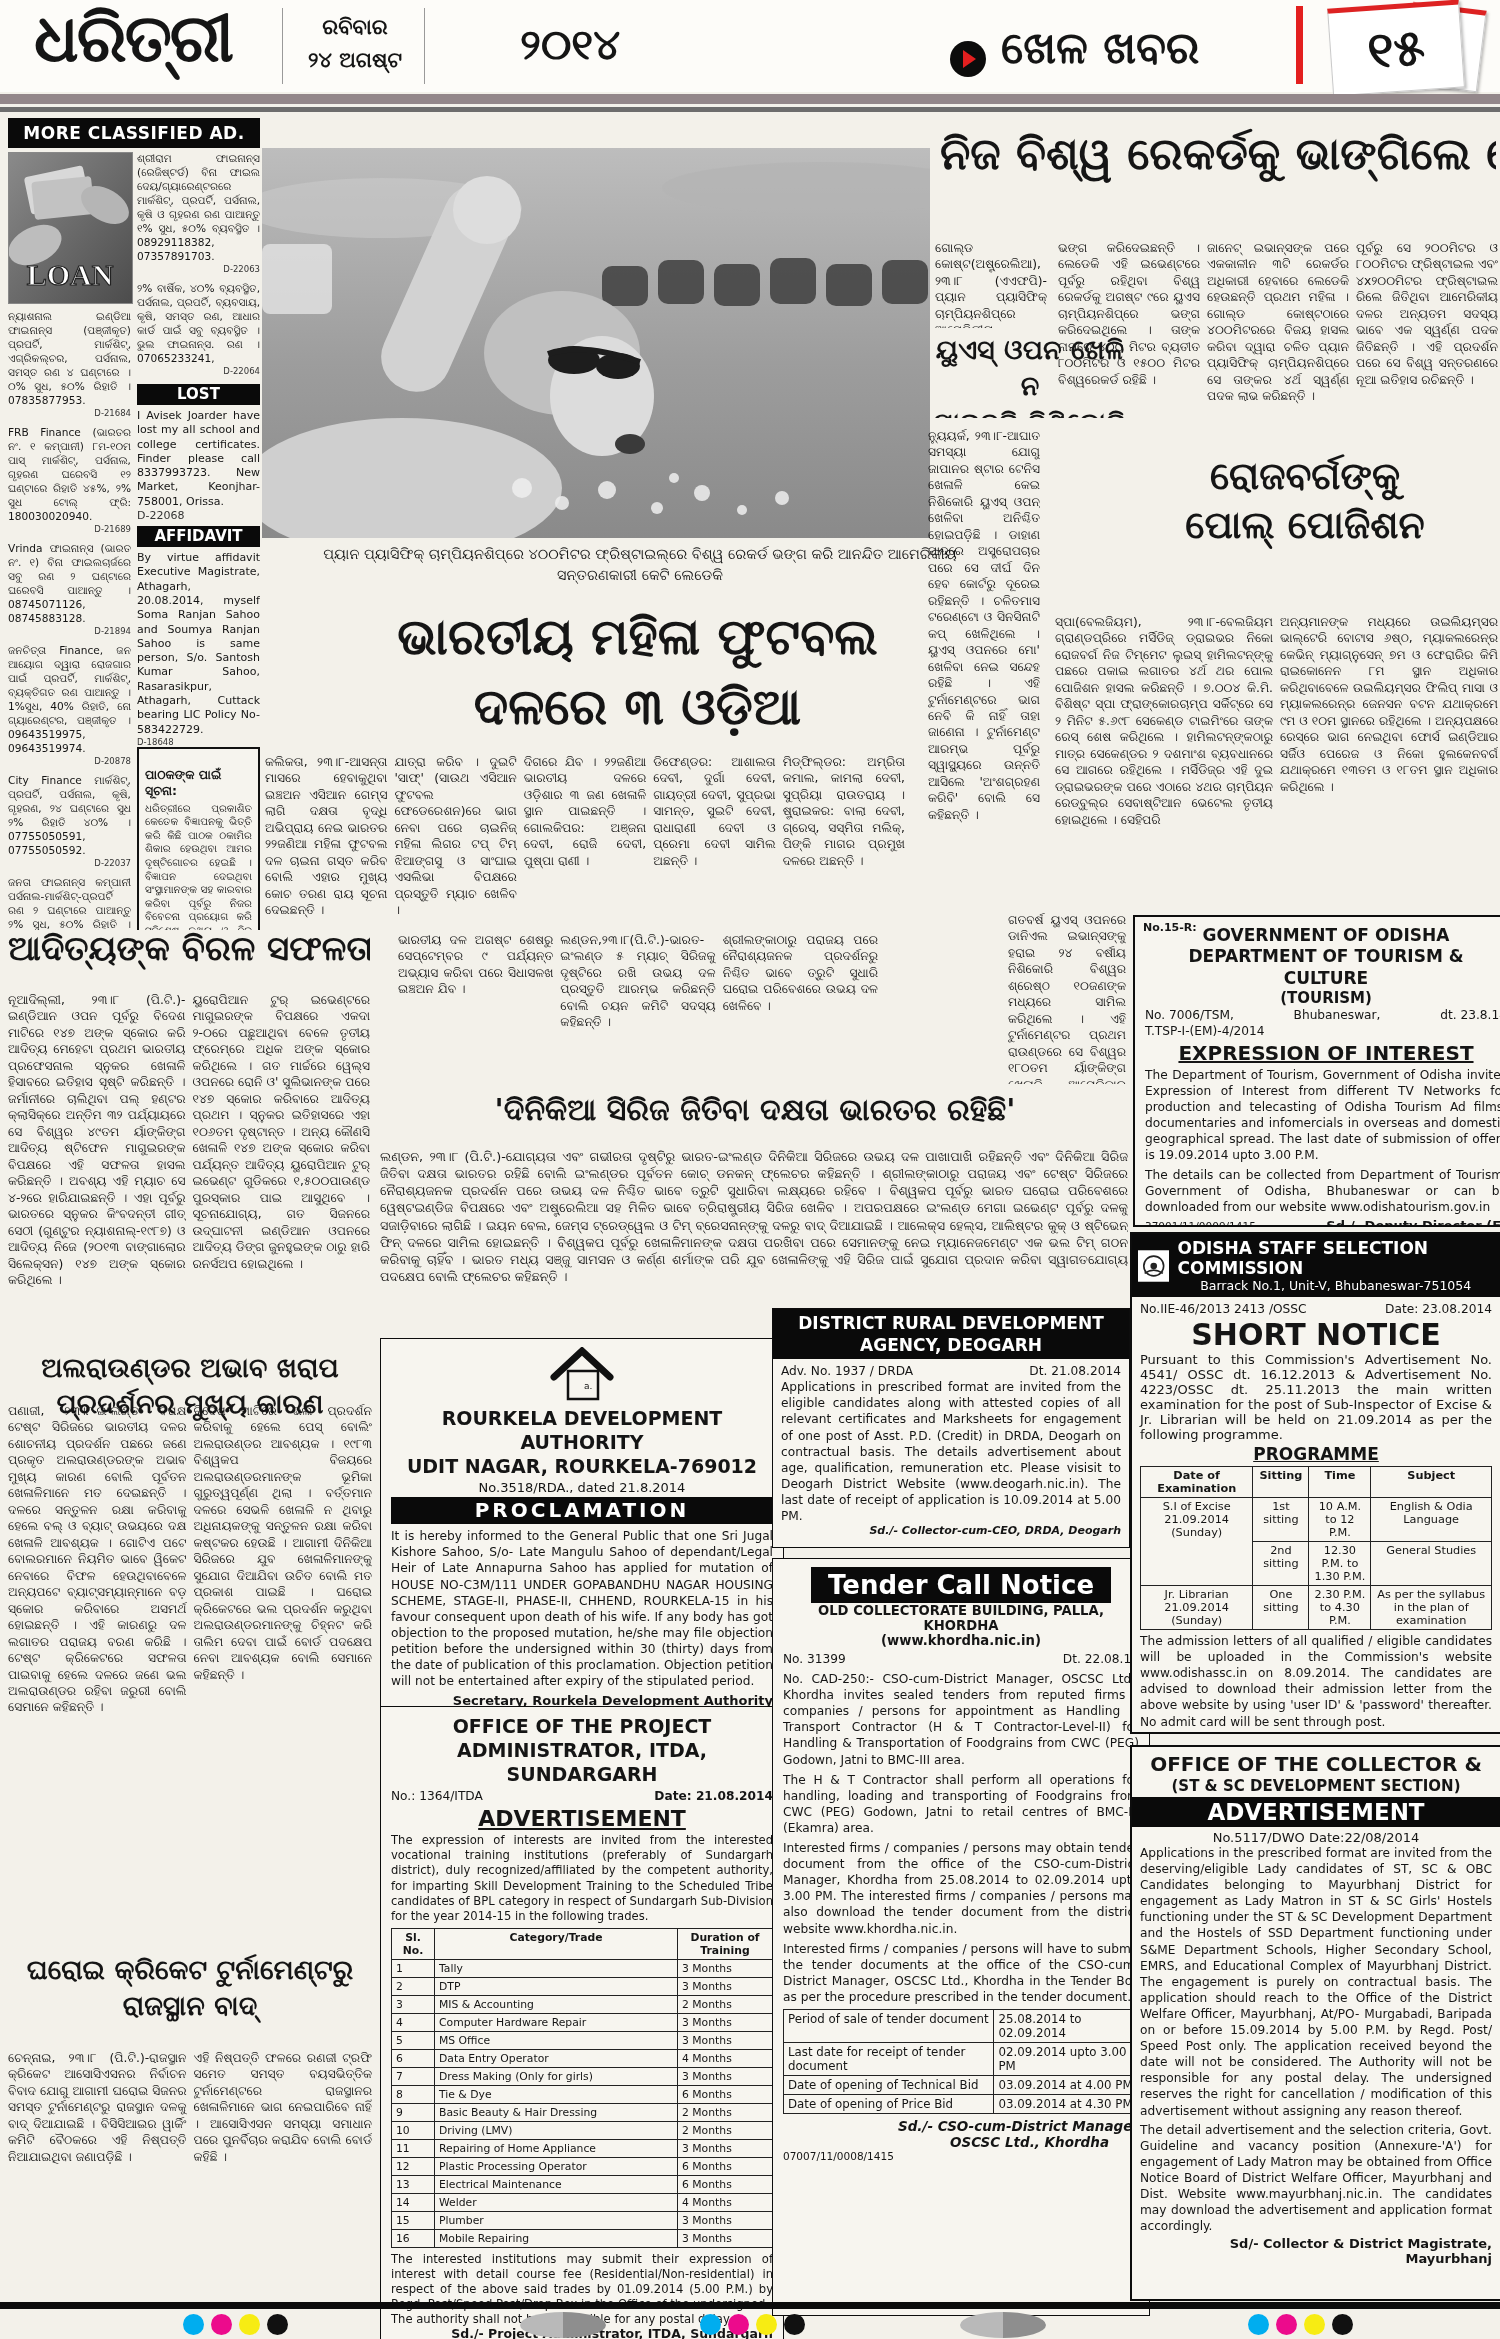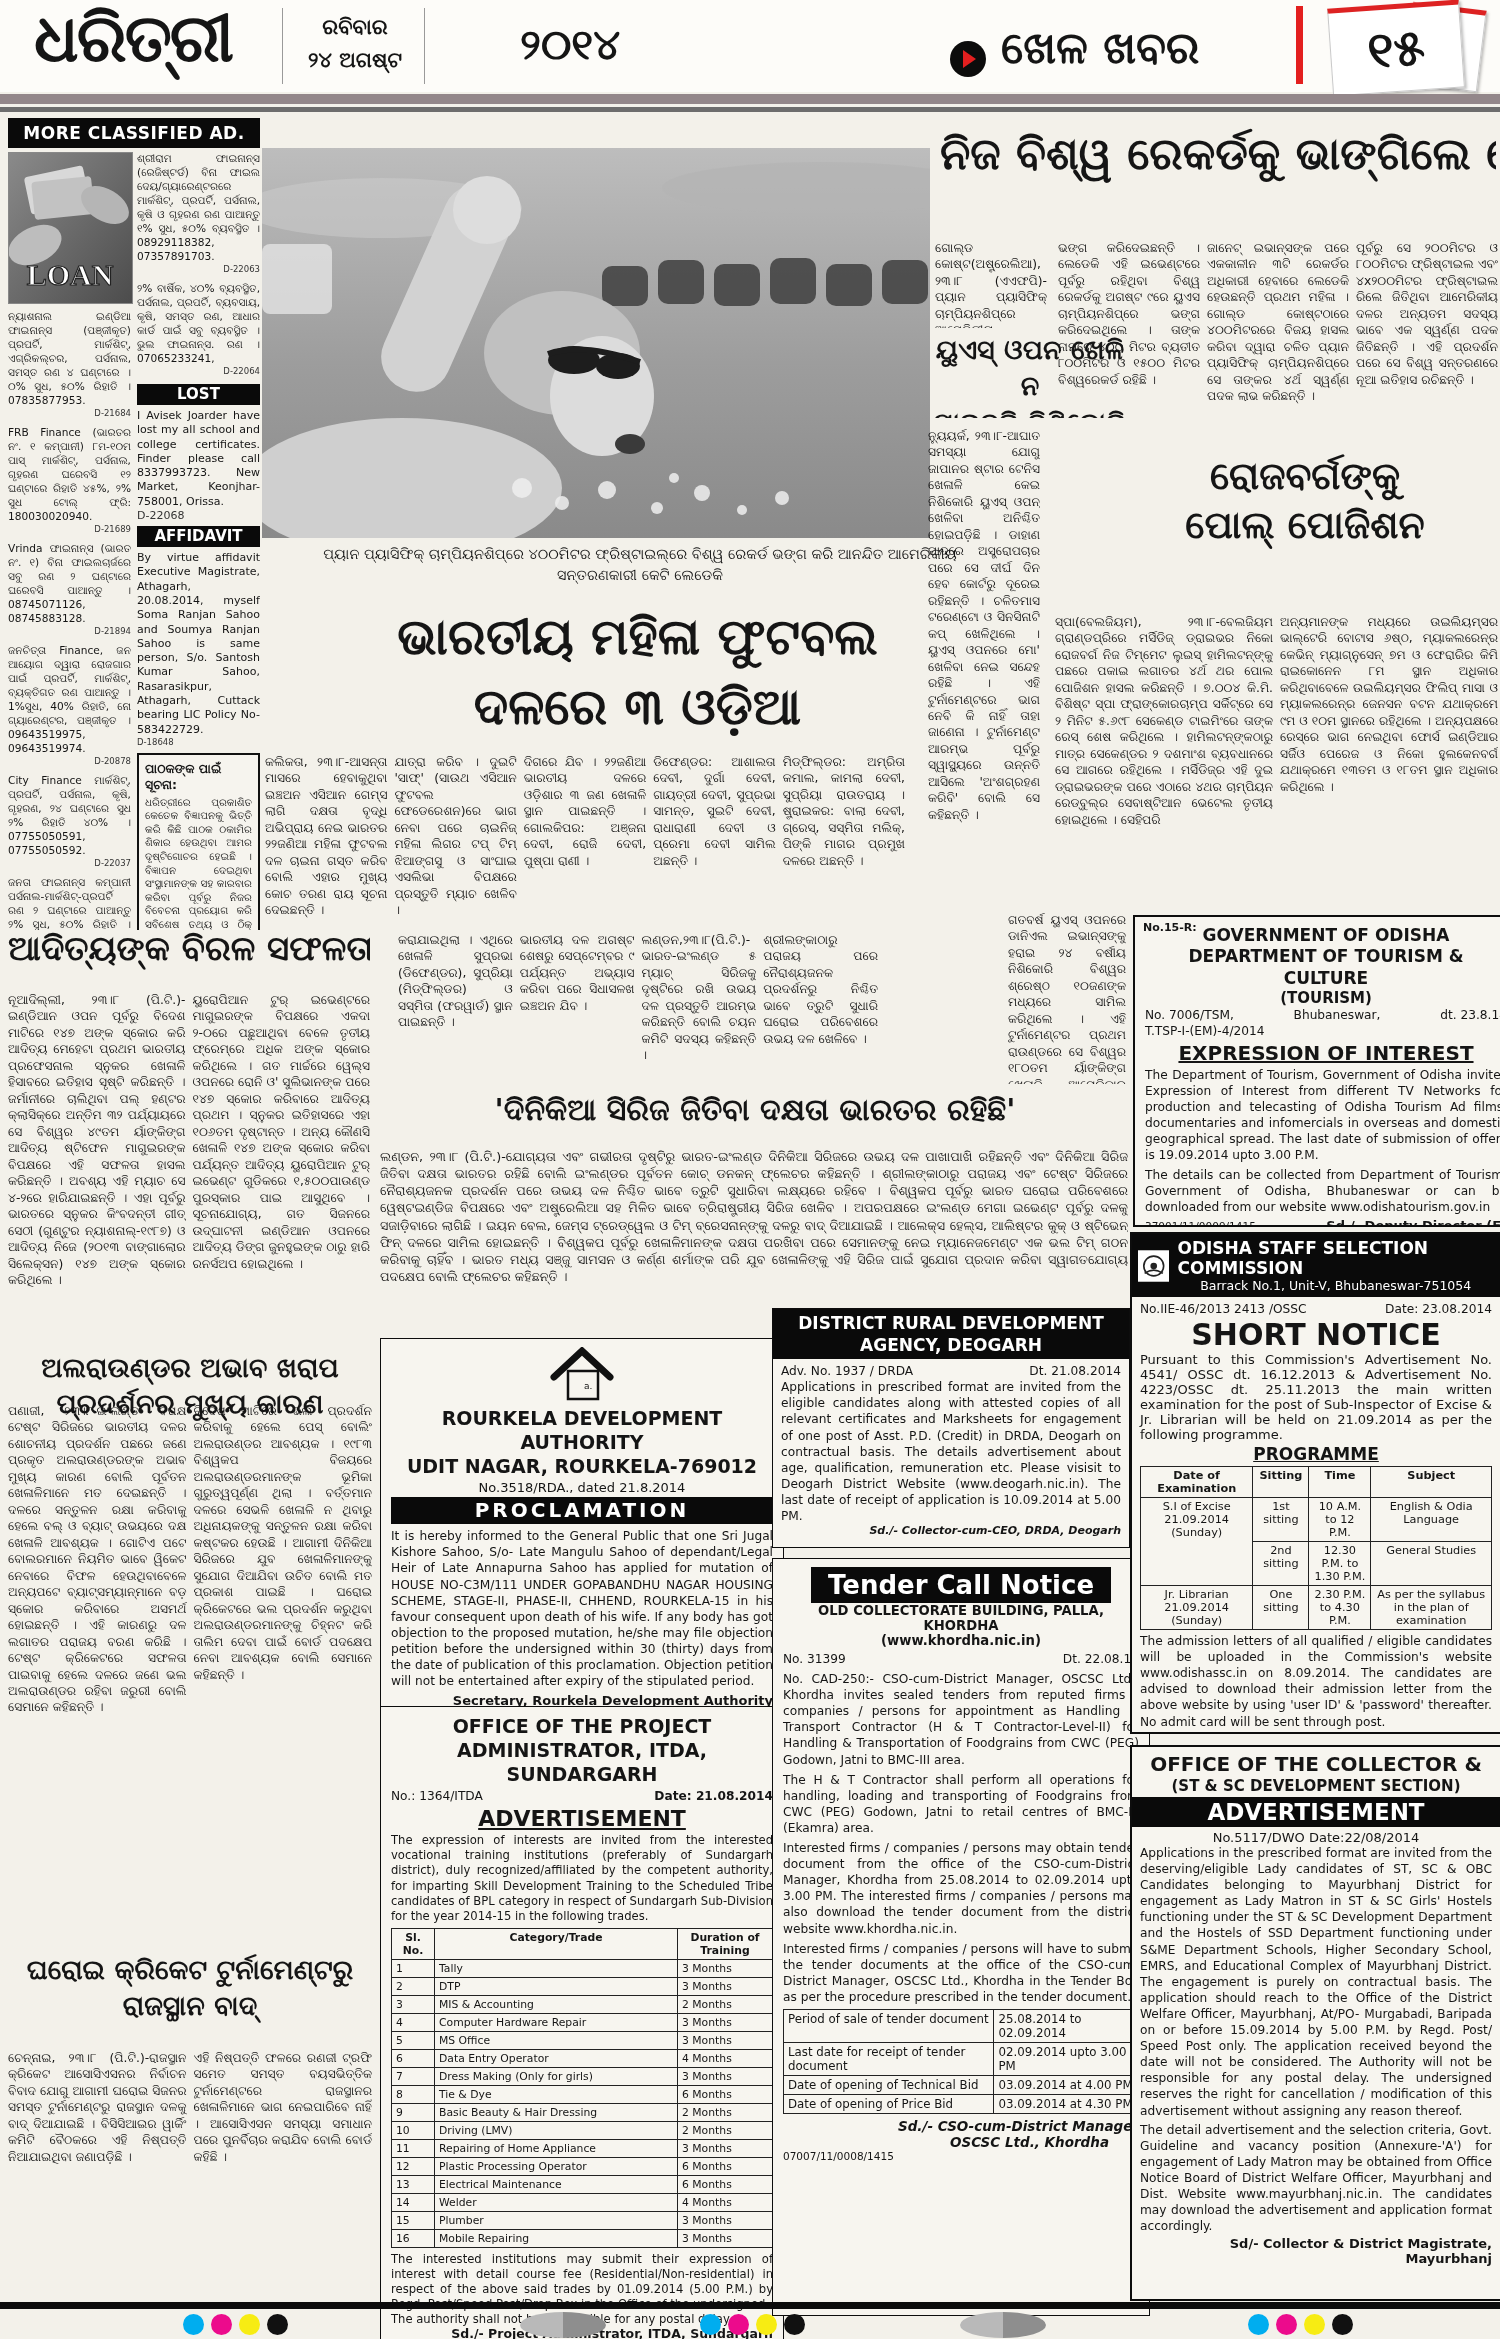--- a/index.html
+++ b/index.html
@@ -22,21 +22,21 @@
   .redbar{background:#e31f1f;}
   .pagetab{background:#fff;border:1px solid #c9c9c9;border-top:5px solid #d22;box-shadow:2px 2px 3px rgba(0,0,0,.25);}
   .rule1{background:#93878a;}
   .rule2{background:#6d6d6d;}
   
   .cl-head{font-size:17px;letter-spacing:.5px;line-height:30px;height:30px;}
   .ad{font-size:10.6px;line-height:1.32;margin-bottom:7px;text-align:justify;}
   .ad .adcode{display:block;text-align:right;font-size:8.5px;color:#333;}
   .mini-bar{font-size:15px;line-height:21px;height:21px;margin:4px 0;}
   .small-eng{font-size:11px;line-height:1.3;text-align:justify;}
-  .notice-box{border:2px solid #111;padding:6px 6px;margin-top:6px;background:#f6f4ee;}
+  .notice-box{border:2px solid #111;padding:18px 6px;background:#f6f4ee;}
   .notice-box .ttl{font-size:12.5px;font-weight:bold;margin-bottom:3px;}
   .notice-box .txt{font-size:10.4px;line-height:1.3;text-align:justify;}
   
   .odia-body{font-size:12.3px;line-height:1.34;}
   .cols{display:flex;gap:7px;}
   .cols .li-text{flex:1;text-align:justify;overflow:hidden;}
   .hl-xl{font-size:46px;font-weight:bold;line-height:1.25;white-space:nowrap;}
   .hl-l{font-size:34px;font-weight:bold;}
   .hl-m{font-size:27px;font-weight:bold;line-height:1.35;}
   .caption{font-size:14.5px;font-weight:500;line-height:1.45;}
@@ -205,21 +205,20 @@
     <div>ଦଳରେ ୩ ଓଡ଼ିଆ</div>
   </div>
   <div class="abs cols odia-body clip" style="left:265px;top:754px;width:640px;height:172px;">
       <div class="li-text">କଲିକତା, ୨୩।୮-ଆସନ୍ତା ମାସରେ ହେବାକୁଥିବା ଇଞ୍ଚଅନ ଏସିଆନ ଗେମ୍ସ ଲାଗି ଦକ୍ଷତା ବୃଦ୍ଧି ଅଭିପ୍ରାୟ ନେଇ ଭାରତର ୨୨ଜଣିଆ ମହିଳା ଫୁଟବଲ ଦଳ ଚାଇନା ଗସ୍ତ କରିବ ବୋଲି ଏହାର ମୁଖ୍ୟ କୋଚ ତରଣ ରାୟ ସୂଚନା ଦେଇଛନ୍ତି ।</div>
       <div class="li-text">ଯାତ୍ରା କରିବ । ଦୁଇଟି 'ସାଫ୍' (ସାଉଥ ଏସିଆନ ଫୁଟବଲ ଫେଡେରେଶନ)ରେ ଭାଗ ନେବା ପରେ ଚାଇନିଜ୍ ମହିଳା ଲିଗର ଟପ୍ ଟିମ୍ ଝିଆଙ୍ଗସୁ ଓ ସାଂଘାଇ ଏସଲିଭା ବିପକ୍ଷରେ ପ୍ରସ୍ତୁତି ମ୍ୟାଚ ଖେଳିବ ।</div>
       <div class="li-text">ଦିଗରେ ଯିବ । ୨୨ଜଣିଆ ଭାରତୀୟ ଦଳରେ ଓଡ଼ିଶାର ୩ ଜଣ ଖେଳାଳି ସ୍ଥାନ ପାଇଛନ୍ତି । ଗୋଲକିପର: ଅଞ୍ଜନା ଦେବୀ, ରୋଜି ଦେବୀ, ପୁଷ୍ପା ରାଣୀ ।</div>
       <div class="li-text">ଡିଫେଣ୍ଡର: ଆଶାଲତା ଦେବୀ, ଦୁର୍ଗା ଦେବୀ, ଗାୟତ୍ରୀ ଦେବୀ, ସୁପ୍ରଭା ସାମନ୍ତ, ସୁଇଟି ଦେବୀ, ରାଧାରାଣୀ ଦେବୀ ଓ ପ୍ରେମା ଦେବୀ ସାମିଲ ଅଛନ୍ତି ।</div>
       <div class="li-text">ମିଡ୍‌ଫିଲ୍ଡର: ଅମ୍ରିତା କମାଲ, କାମଲା ଦେବୀ, ସୁପ୍ରିୟା ରାଉତରାୟ । ଷ୍ଟ୍ରାଇକର: ବାଲା ଦେବୀ, ଗ୍ରେସ୍, ସସ୍ମିତା ମଲିକ୍, ପିଙ୍କି ମାଗର ପ୍ରମୁଖ ଦଳରେ ଅଛନ୍ତି ।</div>
     </div>
   <div class="abs cols odia-body clip" style="left:398px;top:932px;width:480px;height:152px;">
-      <div class="li-text">କରାଯାଇଥିଲା । ଏଥିରେ ଖେଳାଳି ସୁପ୍ରଭା (ଡିଫେଣ୍ଡର), ସୁପ୍ରିୟା (ମିଡ୍‌ଫିଲ୍ଡର) ଓ ସସ୍ମିତା (ଫରୱାର୍ଡ) ସ୍ଥାନ ପାଇଛନ୍ତି ।</div>
       <div class="li-text">ଭାରତୀୟ ଦଳ ଅଗଷ୍ଟ ଶେଷରୁ ସେପ୍ଟେମ୍ବର ୯ ପର୍ଯ୍ୟନ୍ତ ଅଭ୍ୟାସ କରିବା ପରେ ସିଧାସଳଖ ଇଞ୍ଚଅନ ଯିବ ।</div>
       <div class="li-text">ଲଣ୍ଡନ,୨୩।୮(ପି.ଟି.)-ଭାରତ-ଇଂଲଣ୍ଡ ୫ ମ୍ୟାଚ୍ ସିରିଜକୁ ଦୃଷ୍ଟିରେ ରଖି ଉଭୟ ଦଳ ପ୍ରସ୍ତୁତି ଆରମ୍ଭ କରିଛନ୍ତି ବୋଲି ଚୟନ କମିଟି ସଦସ୍ୟ କହିଛନ୍ତି ।</div>
       <div class="li-text">ଶ୍ରୀଲଙ୍କାଠାରୁ ପରାଜୟ ପରେ ନୈରାଶ୍ୟଜନକ ପ୍ରଦର୍ଶନରୁ ନିଶ୍ଚିତ ଭାବେ ତ୍ରୁଟି ସୁଧାରି ଘରୋଇ ପରିବେଶରେ ଉଭୟ ଦଳ ଖେଳିବେ ।</div>
     </div>
 
   <div class="abs hl-l ctr clip" style="left:8px;top:928px;width:362px;height:56px;white-space:nowrap;">ଆଦିତ୍ୟଙ୍କ ବିରଳ ସଫଳତା</div>
   <div class="abs cols odia-body clip" style="left:8px;top:992px;width:362px;height:350px;">
       <div class="li-text">ନୂଆଦିଲ୍ଲୀ, ୨୩।୮ (ପି.ଟି.)-ଇଣ୍ଡିଆନ ଓପନ ପୂର୍ବରୁ ବିଦେଶ ମାଟିରେ ୧୪୭ ଅଙ୍କ ସ୍କୋର କରି ଆଦିତ୍ୟ ମେହେଟା ପ୍ରଥମ ଭାରତୀୟ ପ୍ରଫେସନାଲ ସ୍ନୁକର ଖେଳାଳି ହିସାବରେ ଇତିହାସ ସୃଷ୍ଟି କରିଛନ୍ତି । ଜର୍ମାନୀରେ ଚାଲିଥିବା ପଲ୍ ହଣ୍ଟର କ୍ଲାସିକ୍‌ରେ ଅନ୍ତିମ ୩୨ ପର୍ଯ୍ୟାୟରେ ସେ ବିଶ୍ୱର ୪୯ତମ ର୍ୟାଙ୍କିଙ୍ଗ ଆଦିତ୍ୟ ଷ୍ଟିଫେନ ମାଗୁଇରଙ୍କ ବିପକ୍ଷରେ ଏହି ସଫଳତା ହାସଲ କରିଛନ୍ତି । ଅବଶ୍ୟ ଏହି ମ୍ୟାଚ ସେ ୪-୨ରେ ହାରିଯାଇଛନ୍ତି । ଏହା ପୂର୍ବରୁ ଭାରତରେ ସ୍ନୁକର କିଂବଦନ୍ତୀ ଗୀତ୍ ସେଠୀ (ଗୁଣ୍ଟୁର ନ୍ୟାଶନାଲ୍-୧୯୮୭) ଓ ଆଦିତ୍ୟ ନିଜେ (୨୦୧୩ ବାଙ୍ଗାଲୋର ସିଲେକ୍ସନ) ୧୪୭ ଅଙ୍କ ସ୍କୋର କରିଥିଲେ ।</div>
       <div class="li-text">ୟୁରୋପିଆନ ଟୁର୍ ଇଭେଣ୍ଟରେ ମାଗୁଇରଙ୍କ ବିପକ୍ଷରେ ଏକଦା ୨-୦ରେ ପଛୁଆଥିବା ବେଳେ ତୃତୀୟ ଫ୍ରେମ୍‌ରେ ଅଧିକ ଅଙ୍କ ସ୍କୋର କରିଥିଲେ । ଗତ ମାର୍ଚ୍ଚରେ ୱେଲ୍ସ ଓପନରେ ରୋନି ଓ' ସୁଲିଭାନଙ୍କ ପରେ ୧୪୭ ସ୍କୋର କରିବାରେ ଆଦିତ୍ୟ ପ୍ରଥମ । ସ୍ନୁକର ଇତିହାସରେ ଏହା ୧୦୬ତମ ଦୃଷ୍ଟାନ୍ତ । ଅନ୍ୟ କୌଣସି ଖେଳାଳି ୧୪୭ ଅଙ୍କ ସ୍କୋର କରିବା ପର୍ଯ୍ୟନ୍ତ ଆଦିତ୍ୟ ୟୁରୋପିଆନ ଟୁର୍ ଇଭେଣ୍ଟ ଗୁଡିକରେ ୧,୫୦୦ପାଉଣ୍ଡ ପୁରସ୍କାର ପାଇ ଆସୁଥିବେ । ସୂଚନାଯୋଗ୍ୟ, ଗତ ସିଜନରେ ଉଦ୍‌ଘାଟନୀ ଇଣ୍ଡିଆନ ଓପନରେ ଆଦିତ୍ୟ ଡିଙ୍ଗ ଜୁନହୁଇଙ୍କ ଠାରୁ ହାରି ରନର୍ସଅପ ହୋଇଥିଲେ ।</div>
     </div>

